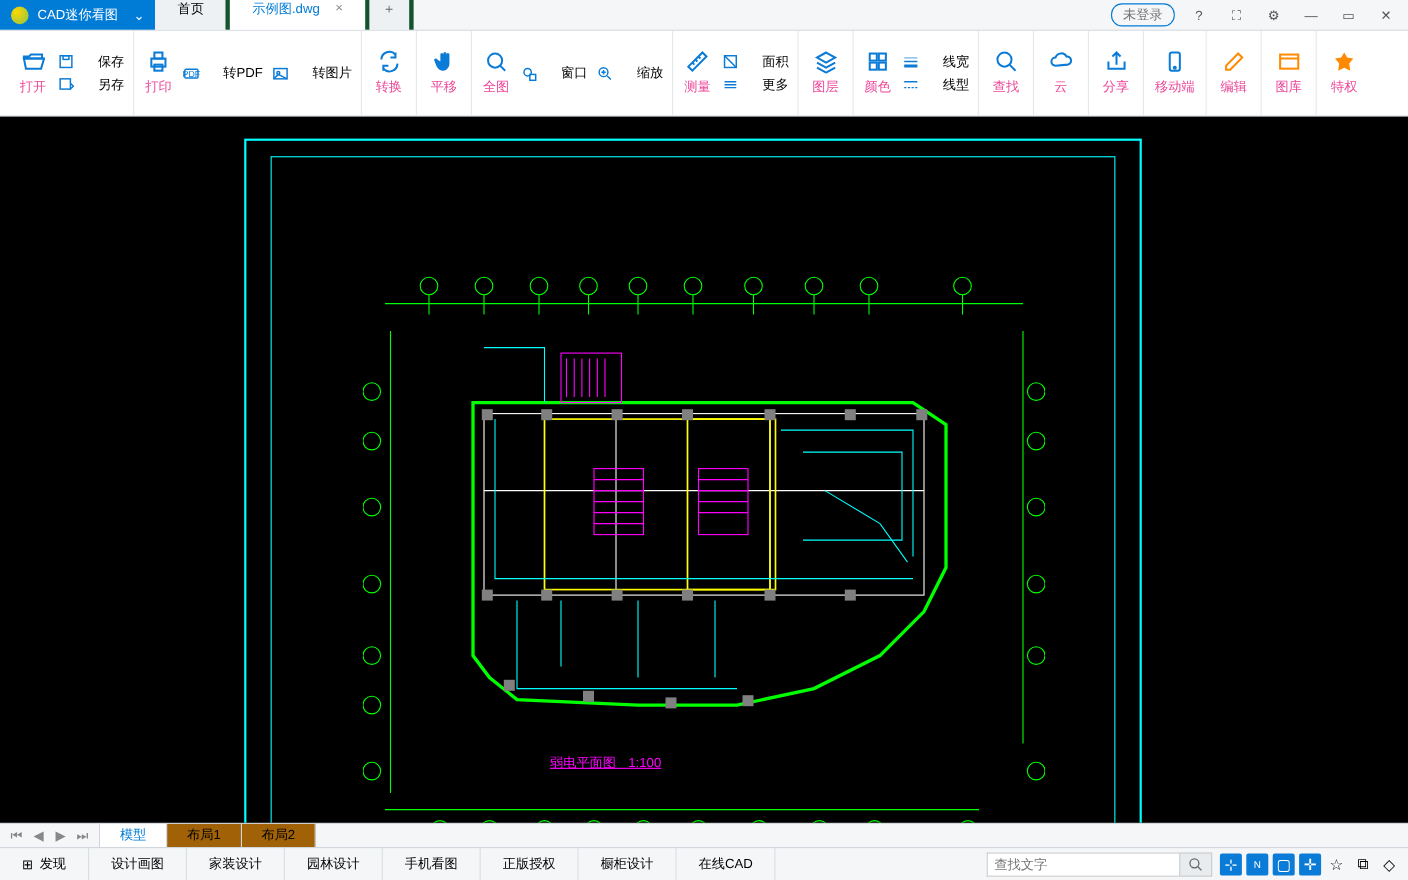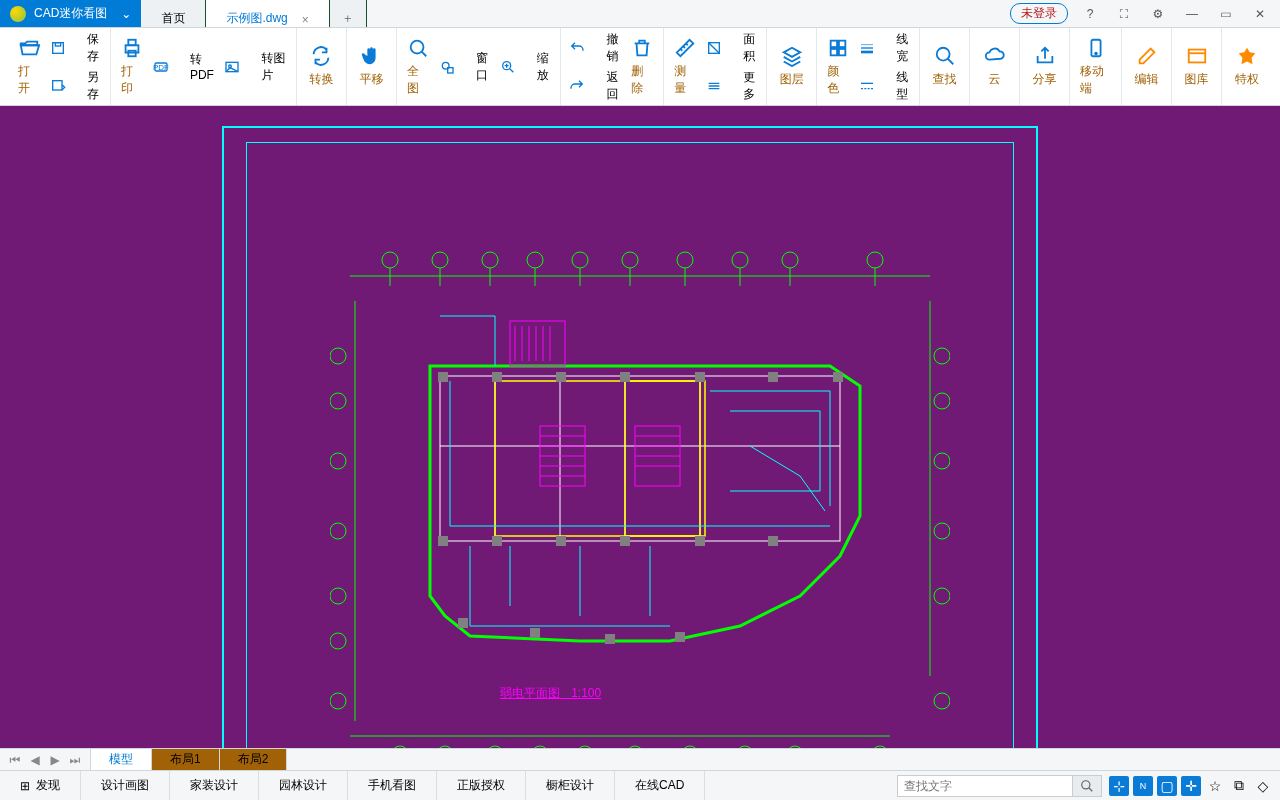--- a/index.html
+++ b/index.html
@@ -1,40 +1,40 @@
 <!DOCTYPE html>
 <html><head>
 <meta charset="utf-8">
 <style>
 *{margin:0;padding:0;box-sizing:border-box;font-family:"Microsoft YaHei",sans-serif;font-size:12px}
 body{width:1280px;height:800px;overflow:hidden;background:#fff;display:flex;flex-direction:column}
 .titlebar{height:28px;background:#f4f6f8;display:flex;align-items:stretch;border-bottom:1px solid #d0d6dc}
 .app-title{background:#007bd6;color:#fff;display:flex;align-items:center;padding:0 10px;gap:8px}
 .app-title .logo{width:16px;height:16px;background:radial-gradient(circle at 30% 30%,#ffd800,#8bc34a);border-radius:50%}
 .app-title .chev{margin-left:6px}
-.tab{display:flex;align-items:flex-end;padding:0 20px;border-right:1px solid #14532d;background:#eef1f4;cursor:pointer}
+.tab{display:flex;align-items:flex-start;padding:0 20px;border-right:4px solid #14532d;background:#eef1f4;cursor:pointer}
 .tab.active{background:#fff;color:#007bd6}
 .tab .close{margin-left:14px;color:#888}
 .tab.add{padding:0 12px;color:#666}
 .title-spacer{flex:1}
 .title-right{display:flex;align-items:center;gap:10px;padding:0 8px}
-.login-btn{color:#b91c1c;border:1px solid #007bd6;border-radius:10px;padding:1px 10px;cursor:pointer}
+.login-btn{color:#737373;border:1px solid #007bd6;border-radius:10px;padding:1px 10px;cursor:pointer}
 .win-icon{width:24px;height:24px;display:flex;align-items:center;justify-content:center;color:#555;cursor:pointer}
 .toolbar{height:78px;background:#fff;border-bottom:1px solid #d0d6dc;display:flex;align-items:stretch;padding:0 8px}
 .tgroup{display:flex;flex-direction:column;align-items:center;justify-content:center;padding:0 4px;border-right:1px solid #e3e8ec}
 .tgroup:last-child{border-right:none}
 .tgroup.single{min-width:50px}
 .tcol{display:flex;flex-direction:column;align-items:center;justify-content:center;gap:4px;padding:4px 6px;cursor:pointer;border-radius:3px}
 .trow{display:flex;align-items:center;gap:21px;padding:2px 4px;cursor:pointer;border-radius:3px;font-size:11px}
 .ticon{width:22px;height:22px;display:flex;align-items:center;justify-content:center}
 .ticon svg{width:22px;height:22px}
 .tsmall{width:16px;height:16px;display:flex;align-items:center;justify-content:center}
 .tsmall svg{width:16px;height:16px}
-.tlabel{font-size:12px;color:#a16207}
-.canvas{flex:1;background:#701a75;position:relative;overflow:hidden}
+.tlabel{font-size:12px;color:#ec4899}
+.canvas{flex:1;background:#000000;position:relative;overflow:hidden}
 .dwg-outer{position:absolute;left:222px;top:20px;width:816px;height:694px;border:2px solid #00ffff}
 .dwg-inner{position:absolute;left:246px;top:36px;width:768px;height:662px;border:1px solid #00ffff}
 .dwg-content{position:absolute;left:330px;top:140px;width:620px;height:520px}
 .title-block{position:absolute;left:500px;bottom:46px;color:#ff00ff;font-size:10px;text-decoration:underline}
 .bottom-tabs{height:22px;background:#f4f6f8;border-top:1px solid #d0d6dc;display:flex;align-items:stretch}
 .nav-btns{display:flex;align-items:center;gap:2px;padding:0 6px;border-right:1px solid #d0d6dc}
 .navb{width:18px;height:16px;display:flex;align-items:center;justify-content:center;color:#888;cursor:pointer}
 .btab{padding:0 18px;display:flex;align-items:center;border-right:1px solid #d0d6dc;cursor:pointer;background:#a16207}
 .btab.active{color:#007bd6;background:#fff}
 .statusbar{height:30px;background:#f4f6f8;border-top:1px solid #d0d6dc;display:flex;align-items:stretch}
@@ -196,50 +196,20 @@
                 <circle cx="10" cy="10" r="6"></circle>
                 <path d="M10 7v6M7 10h6M20 20l-5-5"></path>
               </svg>
             </span>
             <span>缩放</span>
           </div>
       </div>
     </div>
   </div>
 
-  <div class="tgroup">
-    <div style="display:flex">
-      <div style="display:flex;flex-direction:column;justify-content:center">
-        <div class="trow">
-            <span class="tsmall">
-              <svg viewBox="0 0 24 24" fill="none" stroke="#0a7bd6" stroke-width="2">
-                <path d="M9 14l-5-5 5-5M4 9h11a6 6 0 016 6v1"></path>
-              </svg>
-            </span>
-            <span>撤销</span>
-          </div>
-        <div class="trow">
-            <span class="tsmall">
-              <svg viewBox="0 0 24 24" fill="none" stroke="#0a7bd6" stroke-width="2">
-                <path d="M15 14l5-5-5-5M20 9H9a6 6 0 00-6 6v1"></path>
-              </svg>
-            </span>
-            <span>返回</span>
-          </div>
-      </div>
-      <div class="tcol">
-          <span class="ticon">
-            <svg viewBox="0 0 24 24" fill="none" stroke="#0a7bd6" stroke-width="2">
-              <path d="M4 7h16M9 7V4h6v3M6 7l1 13h10l1-13"></path>
-            </svg>
-          </span>
-          <span class="tlabel">删除</span>
-        </div>
-    </div>
-  </div>
 
 
   <div class="tgroup">
     <div style="display:flex">
       <div class="tcol">
           <span class="ticon">
             <svg viewBox="0 0 24 24" fill="none" stroke="#0a7bd6" stroke-width="2">
               <path d="M3 17L17 3l4 4L7 21z"></path>
               <path d="M7 13l2 2M10 10l2 2M13 7l2 2"></path>
             </svg>

